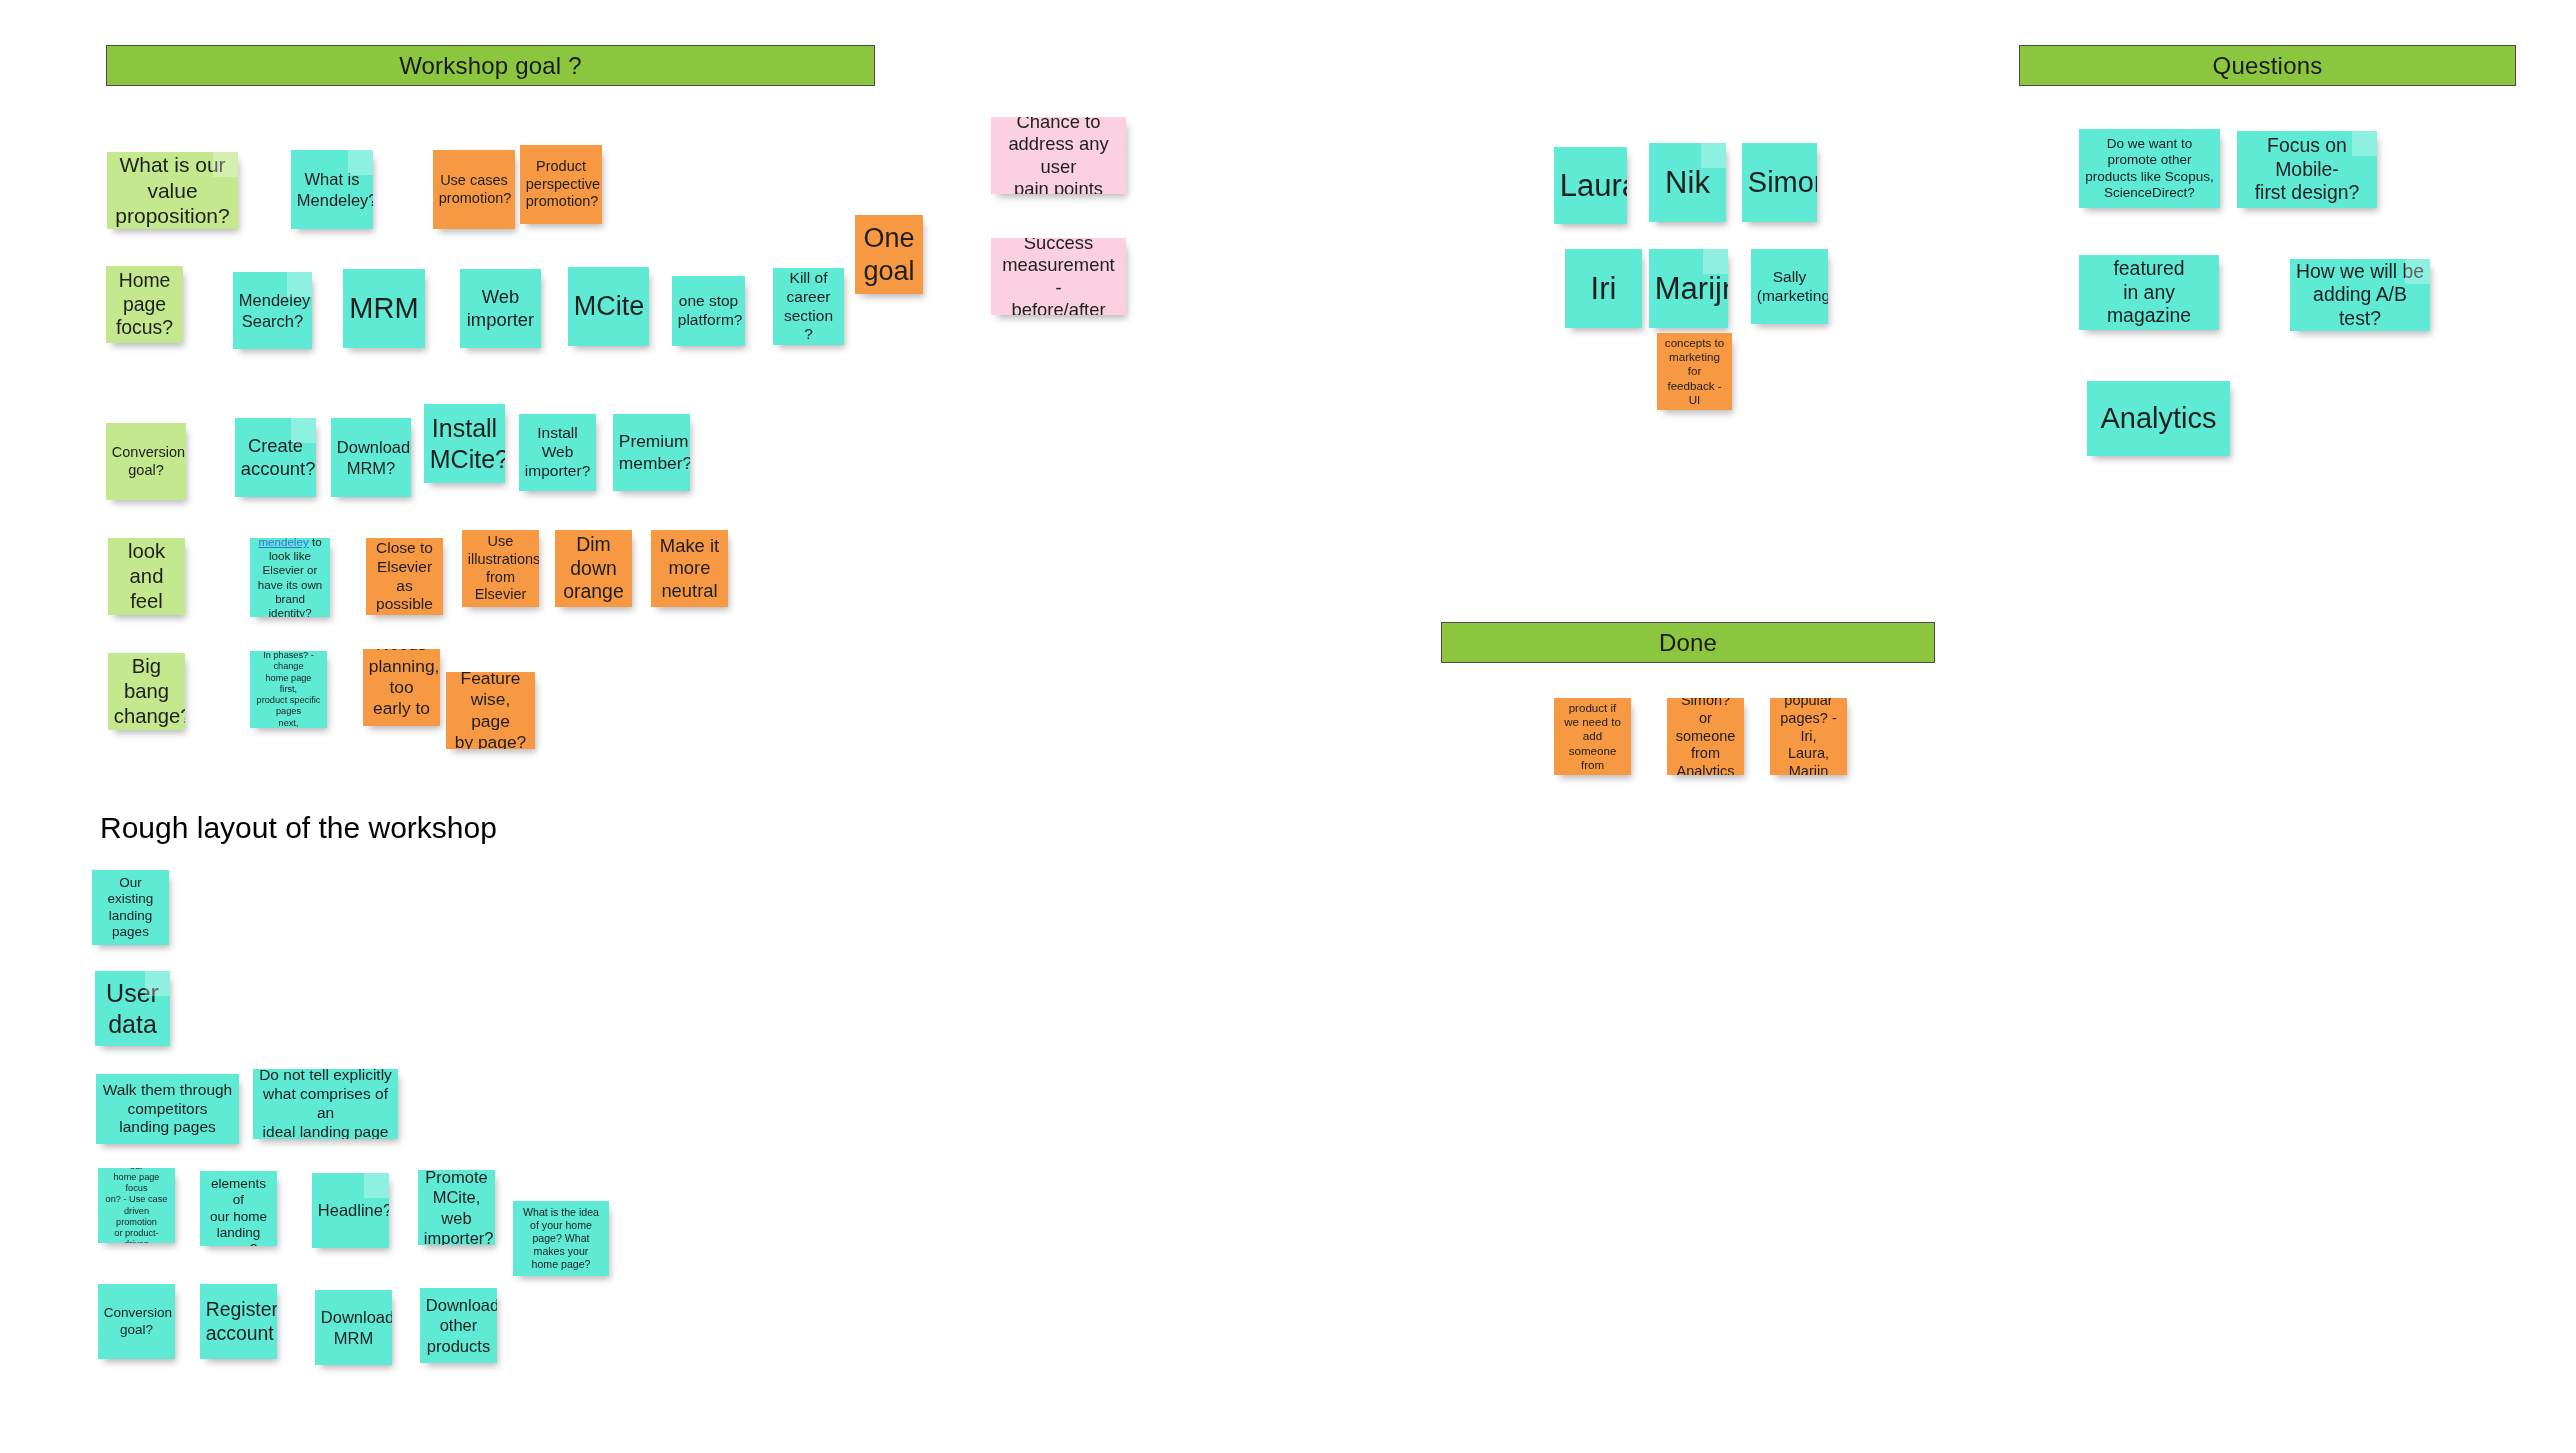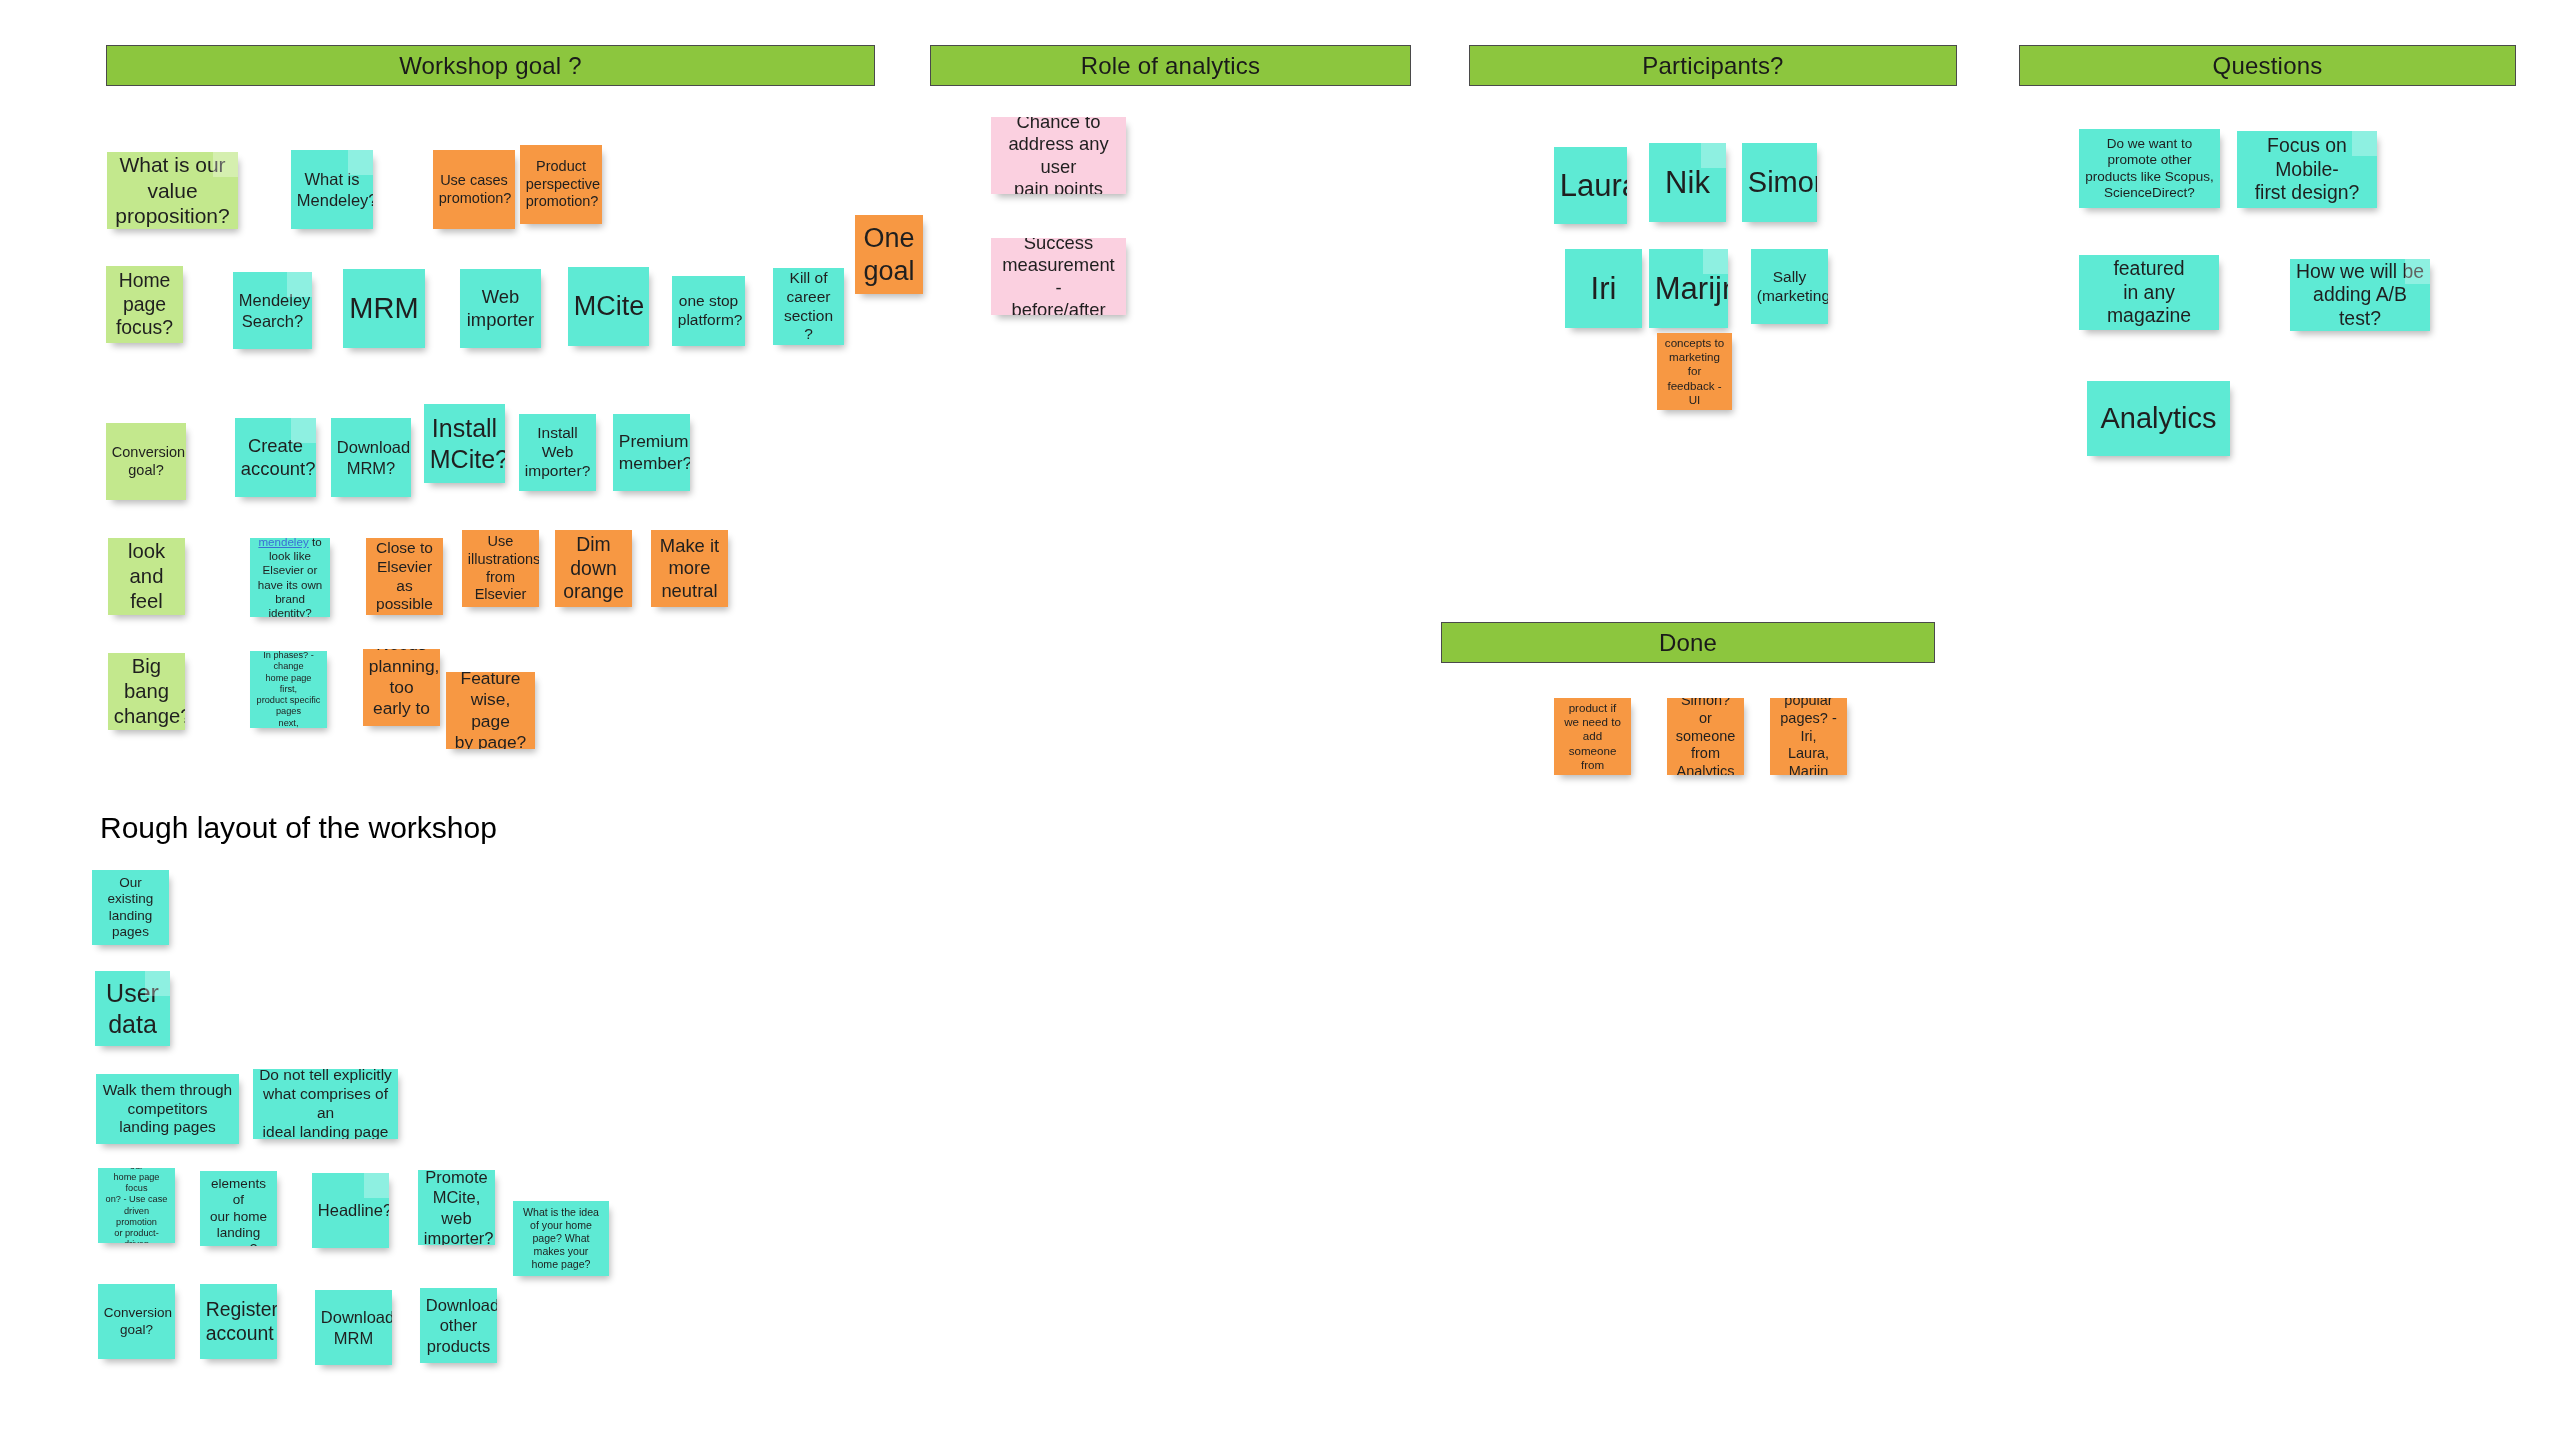--- a/index.html
+++ b/index.html
@@ -98,27 +98,21 @@
 </style>
 </head>
 <body>
 
 <div id="board">
 
   <div class="section-header" style="left:106px; top:45px; width:769px; height:41px;">
     <span>Workshop goal ?</span>
   </div>
 
-  <div class="section-header" style="left:930px; top:45px; width:481px; height:41px;">
-    <span>Role of analytics</span>
-  </div>
-
-  <div class="section-header" style="left:1469px; top:45px; width:488px; height:41px;">
-    <span>Participants?</span>
-  </div>
+
 
   <div class="section-header" style="left:2019px; top:45px; width:497px; height:41px;">
     <span>Questions</span>
   </div>
 
   <div class="section-header" style="left:1441px; top:622px; width:494px; height:41px;">
     <span>Done</span>
   </div>
 
   <div class="note green fold fs-22" style="left:107px; top:152px; width:131px; height:77px;">

